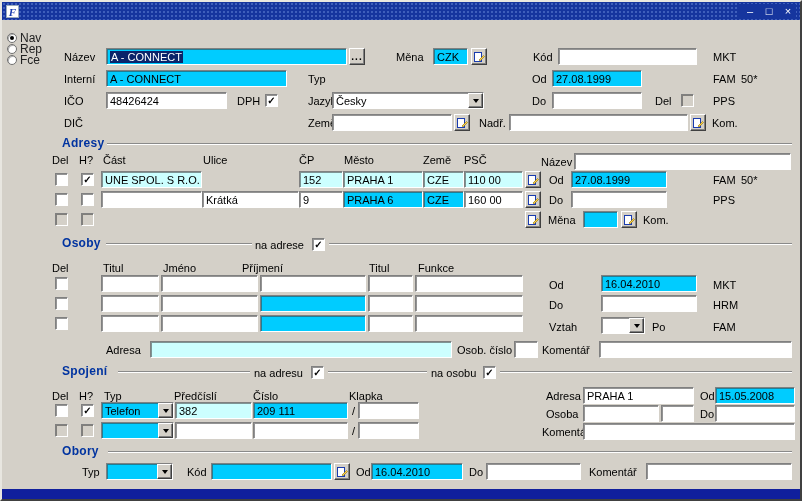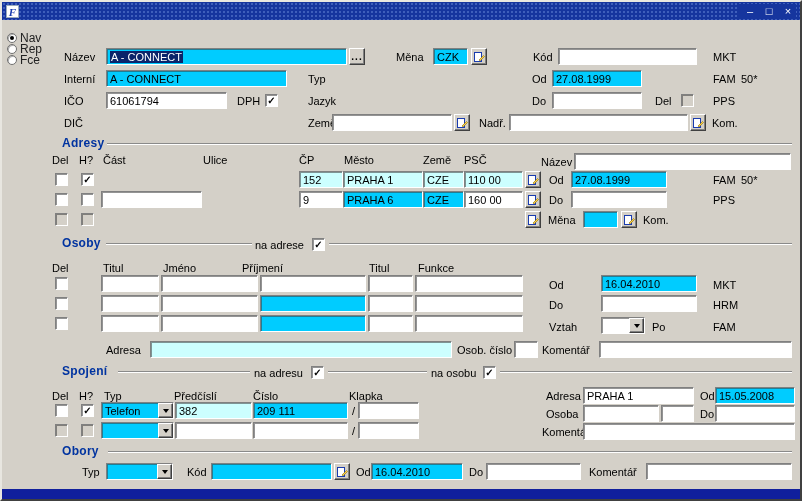--- a/index.html
+++ b/index.html
@@ -96,24 +96,30 @@
 
   <span class="lbl" style="left:62px;top:71px">Interní</span>
   <div class="fld cyan" style="left:104px;top:68px;width:181px">A - CONNECT</div>
   <span class="lbl" style="left:306px;top:71px">Typ</span>
   <span class="lbl" style="left:530px;top:71px">Od</span>
   <div class="fld cyan" style="left:550px;top:68px;width:90px">27.08.1999</div>
   <span class="lbl" style="left:711px;top:71px">FAM</span>
   <span class="lbl" style="left:739px;top:71px">50*</span>
 
   <span class="lbl" style="left:62px;top:93px">IČO</span>
-  <div class="fld" style="left:104px;top:90px;width:121px">61061794</div>
+  <div class="fld" style="left:104px;top:90px;width:121px">48426424</div>
   <span class="lbl" style="left:235px;top:93px">DPH</span>
   <span class="cb checked" style="left:263px;top:92px"></span>
   <span class="lbl" style="left:306px;top:93px">Jazyk</span>
+  <div class="combo" style="left:330px;top:90px;width:152px">
+    <span class="ctext">Česky</span>
+    <span class="cbtn">
+        <span class="arr"></span>
+      </span>
+  </div>
   <span class="lbl" style="left:530px;top:93px">Do</span>
   <div class="fld" style="left:550px;top:90px;width:90px"></div>
   <span class="lbl" style="left:653px;top:93px">Del</span>
   <span class="cb dis" style="left:679px;top:92px"></span>
   <span class="lbl" style="left:711px;top:93px">PPS</span>
 
   <span class="lbl" style="left:62px;top:115px">DIČ</span>
   <span class="lbl" style="left:306px;top:115px">Země</span>
   <div class="fld" style="left:330px;top:112px;width:120px"></div>
   <button class="ibtn" style="left:452px;top:112px">
@@ -141,38 +147,40 @@
   <span class="lbl" style="left:201px;top:152px">Ulice</span>
   <span class="lbl" style="left:297px;top:152px">ČP</span>
   <span class="lbl" style="left:342px;top:152px">Město</span>
   <span class="lbl" style="left:421px;top:152px">Země</span>
   <span class="lbl" style="left:462px;top:152px">PSČ</span>
   <span class="lbl" style="left:539px;top:154px">Název</span>
   <div class="fld" style="left:572px;top:151px;width:217px"></div>
 
   <span class="cb" style="left:53px;top:171px"></span>
   <span class="cb checked" style="left:79px;top:171px"></span>
+  <div class="fld soft" style="left:99px;top:169px;width:101px">UNE SPOL. S R.O.</div>
   <div class="fld soft" style="left:297px;top:169px;width:44px">152</div>
   <div class="fld soft" style="left:341px;top:169px;width:80px">PRAHA 1</div>
   <div class="fld soft" style="left:421px;top:169px;width:41px">CZE</div>
   <div class="fld soft" style="left:462px;top:169px;width:59px">110 00</div>
   <button class="ibtn" style="left:523px;top:169px">
       <svg width="11" height="11" viewBox="0 0 11 11">
         <rect x="0.5" y="1.5" width="7" height="9" fill="#fff" stroke="#1a3cae"></rect>
         <path d="M5 9 L9.5 4.5 L10.5 5.5 L6 10 Z" fill="#ffd24a" stroke="#8a6d00" stroke-width="0.6"></path>
       </svg>
     </button>
   <span class="lbl" style="left:547px;top:172px">Od</span>
   <div class="fld cyan" style="left:569px;top:169px;width:96px">27.08.1999</div>
   <span class="lbl" style="left:711px;top:172px">FAM</span>
   <span class="lbl" style="left:739px;top:172px">50*</span>
 
   <span class="cb" style="left:53px;top:191px"></span>
   <span class="cb" style="left:79px;top:191px"></span>
   <div class="fld" style="left:99px;top:189px;width:101px"></div>
+  <div class="fld" style="left:200px;top:189px;width:97px">Krátká</div>
   <div class="fld" style="left:297px;top:189px;width:44px">9</div>
   <div class="fld cyan" style="left:341px;top:189px;width:80px">PRAHA 6</div>
   <div class="fld cyan" style="left:421px;top:189px;width:41px">CZE</div>
   <div class="fld" style="left:462px;top:189px;width:59px">160 00</div>
   <button class="ibtn" style="left:523px;top:189px">
       <svg width="11" height="11" viewBox="0 0 11 11">
         <rect x="0.5" y="1.5" width="7" height="9" fill="#fff" stroke="#1a3cae"></rect>
         <path d="M5 9 L9.5 4.5 L10.5 5.5 L6 10 Z" fill="#ffd24a" stroke="#8a6d00" stroke-width="0.6"></path>
       </svg>
     </button>

